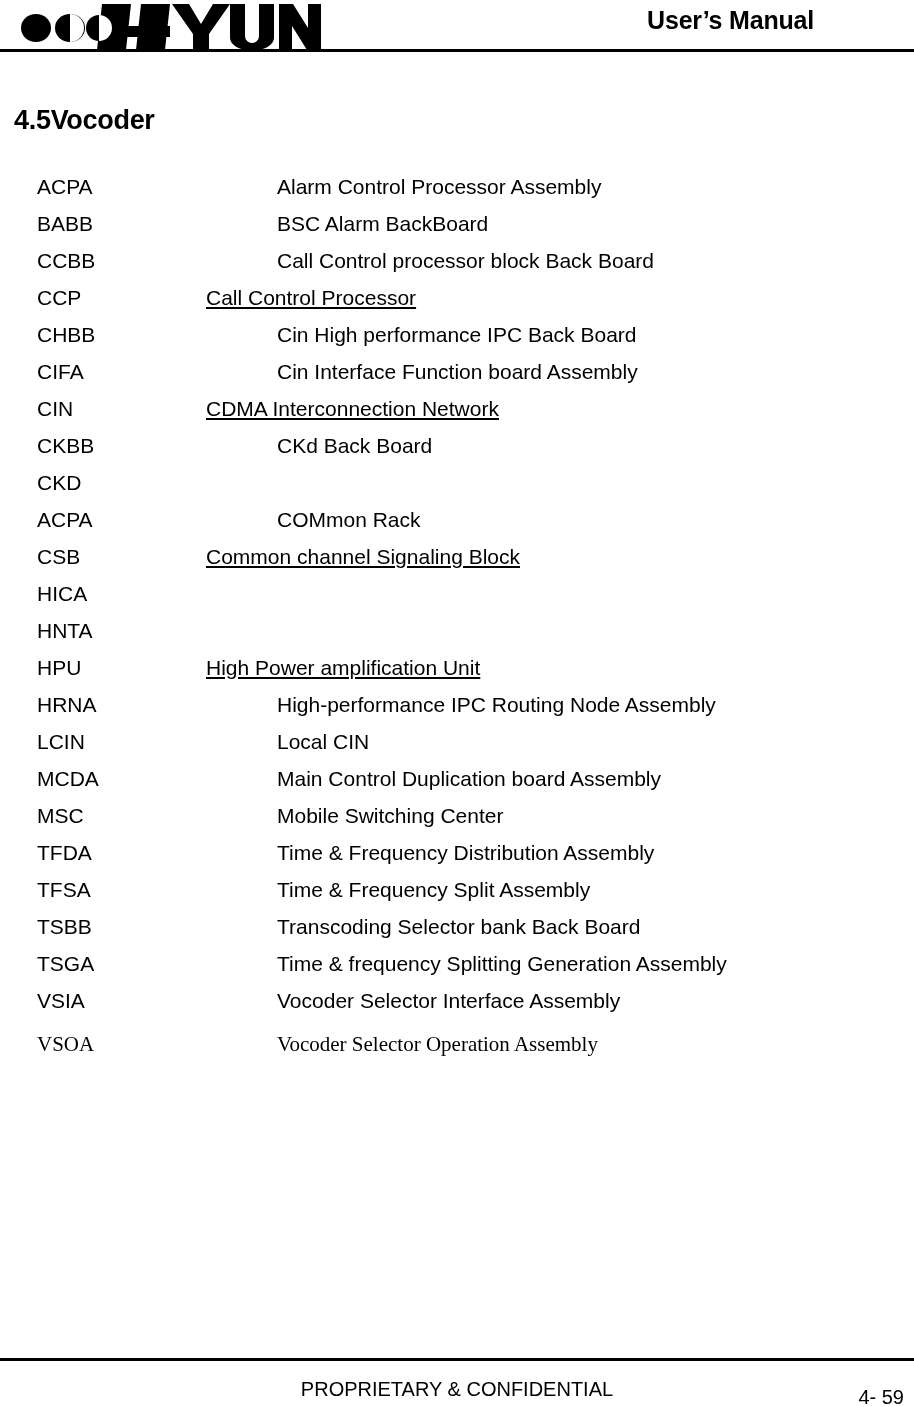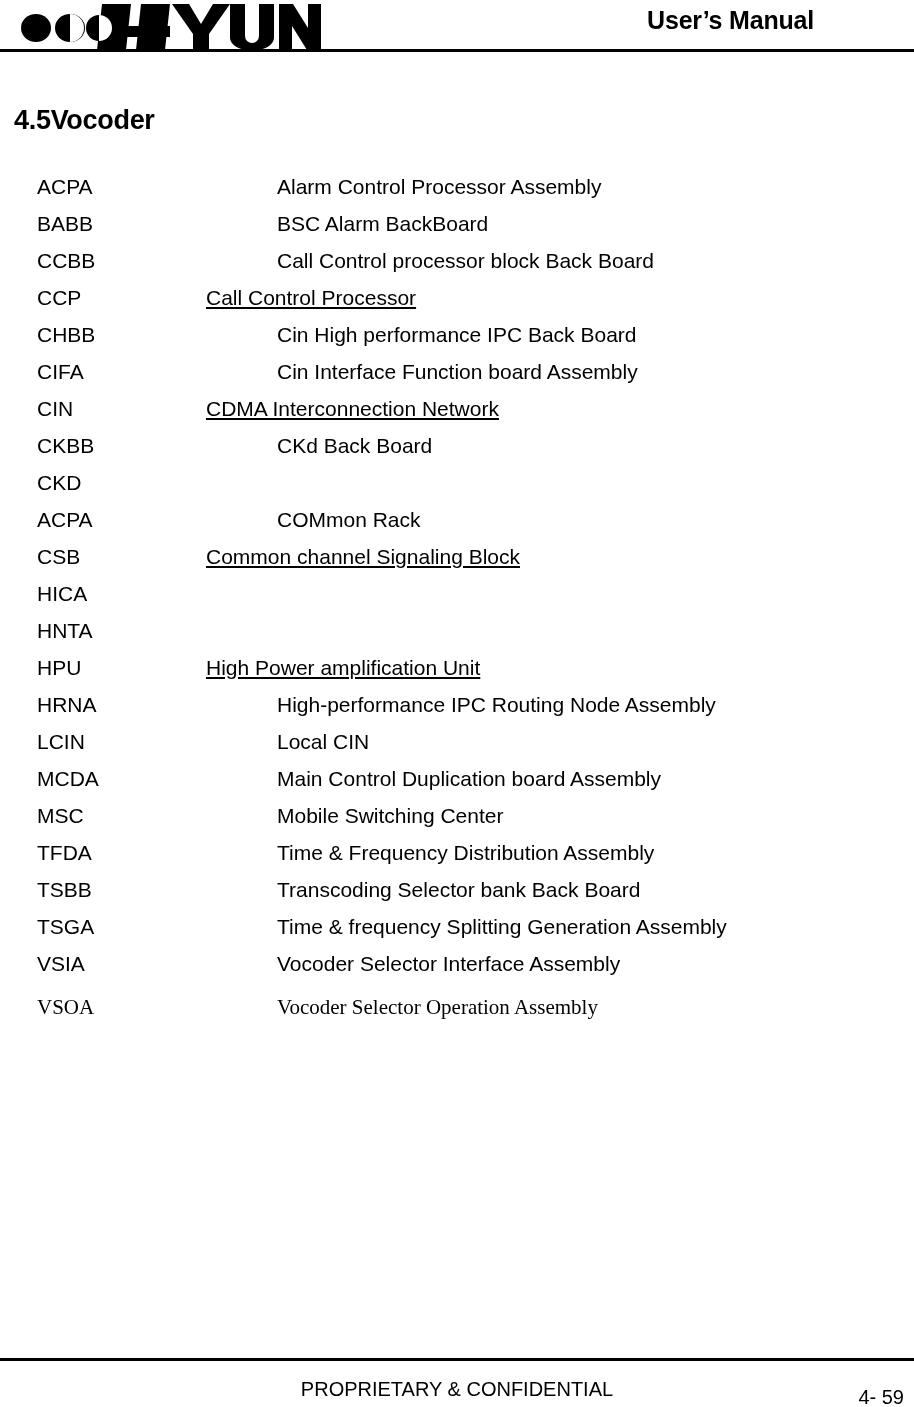--- a/index.html
+++ b/index.html
@@ -234,20 +234,24 @@
     </div>
     <div class="acronym-row">
       <span class="acronym-term">MSC</span>
       <span class="acronym-def indent-2">Mobile Switching Center</span>
     </div>
     <div class="acronym-row">
       <span class="acronym-term">TFDA</span>
       <span class="acronym-def indent-2">Time &amp; Frequency Distribution Assembly</span>
     </div>
     <div class="acronym-row">
+      <span class="acronym-term">TFSA</span>
+      <span class="acronym-def indent-2">Time &amp; Frequency Split Assembly</span>
+    </div>
+    <div class="acronym-row">
       <span class="acronym-term">TSBB</span>
       <span class="acronym-def indent-2">Transcoding Selector bank Back Board</span>
     </div>
     <div class="acronym-row">
       <span class="acronym-term">TSGA</span>
       <span class="acronym-def indent-2">Time &amp; frequency Splitting Generation Assembly</span>
     </div>
     <div class="acronym-row">
       <span class="acronym-term">VSIA</span>
       <span class="acronym-def indent-2">Vocoder Selector Interface Assembly</span>

